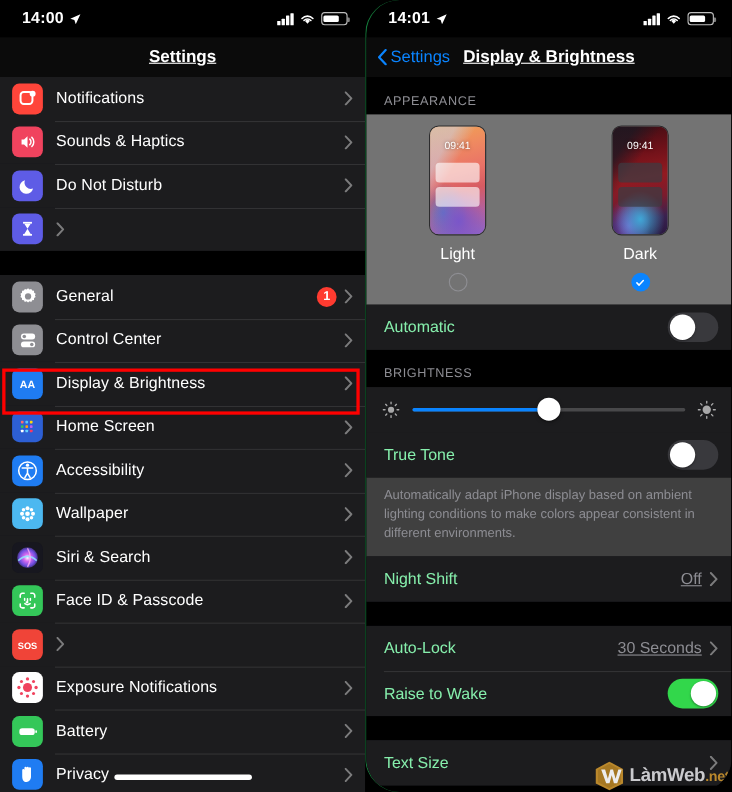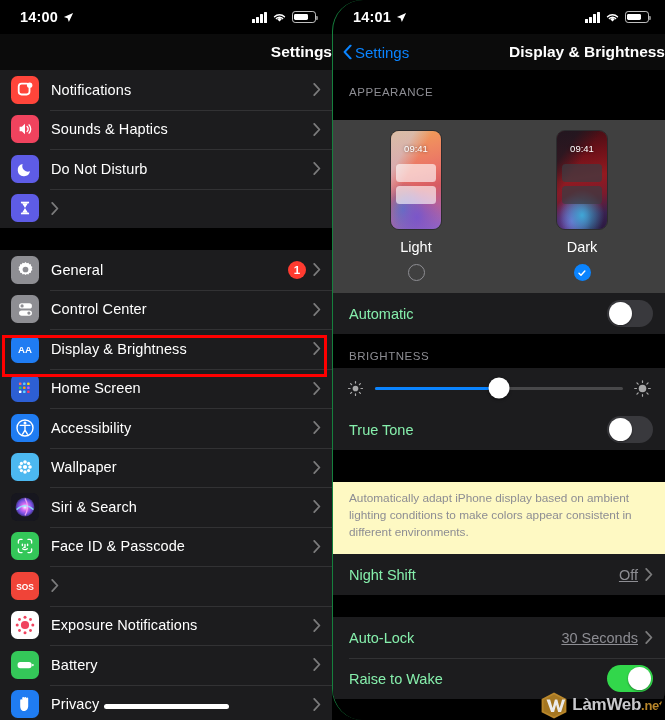--- a/index.html
+++ b/index.html
@@ -32,23 +32,24 @@
   .sig i:nth-child(3){height:8.5px;} .sig i:nth-child(4){height:11px;}
   .batt { width:24px; height:11.5px; border:1.4px solid rgba(255,255,255,.75);
           border-radius:3.2px; position:relative; padding:1.3px; }
   .batt::after { content:""; position:absolute; right:-3.2px; top:3.4px;
           width:1.8px; height:4px; background:rgba(255,255,255,.5);
           border-radius:0 1px 1px 0; }
   .batt u { display:block; height:100%; width:72%; background:#fff; border-radius:1.4px; }
 
   
   .navbar {
-    height:36px; display:flex; align-items:center; justify-content:flex-end;
+    height:36px; display:flex; align-items:center; justify-content:center;
     color:#fff; font-size:15.5px; font-weight:bold;
     background:linear-gradient(#0b0b0b,#0b0b0b);
+    text-decoration:underline;
   }
   .navbar-r { position:relative; }
   .nav-back {
     position:absolute; left:10px; top:50%; transform:translateY(-50%);
     display:flex; align-items:center; gap:3px;
     color:#0a84ff; font-size:15px; font-weight:normal;
   }
   .chev-back { width:9px; height:15px; }
   .nav-title { font-size:15.5px; font-weight:bold; color:#fff; }
 
@@ -81,22 +82,22 @@
 
   
   .sec-head {
     color:#8d8d93; font-size:11.5px; letter-spacing:.55px;
     padding:16px 0 6px 16px; background:#000; text-transform:uppercase;
   }
   .blk { background:#1c1c1e; }
   .gap-r { height:22px; background:#000; }
 
   .appearance {
-    background:#404040; display:flex; justify-content:space-around;
-    padding:10px 0 12px; position:relative;margin-top:16px;
+    background:#737373; display:flex; justify-content:space-around;
+    padding:10px 0 12px; position:relative;
   }
   .appear-opt { display:flex; flex-direction:column; align-items:center; width:120px; }
   .thumb {
     width:52px; height:100px; border-radius:9px; overflow:hidden;
     position:relative; border:1.5px solid #2c2c2e;
   }
   .thumb .tclock {
     position:absolute; top:12px; left:0; right:0; text-align:center;
     font-size:9.5px; color:#fff; font-weight:500; z-index:4;
     text-shadow:0 0 3px rgba(0,0,0,.5);
@@ -169,21 +170,21 @@
   .track { flex:1; height:3.4px; border-radius:2px; background:#48484a; position:relative; }
   .fill { position:absolute; left:0; top:0; bottom:0; background:#0a84ff; border-radius:2px; }
   .thumbknob {
     position:absolute; top:50%; width:21px; height:21px; border-radius:50%;
     background:#fff; transform:translate(-50%,-50%); box-shadow:0 1px 3px rgba(0,0,0,.5);
   }
   .sunicon { width:17px; height:17px; opacity:.62; flex:0 0 17px; }
 
   .footnote {
     color:#8d8d93; font-size:11.8px; line-height:1.42;
-    padding:8px 16px 14px; background:#fef9c3;margin-top:32px;
+    padding:8px 16px 14px; background:#404040;
   }
 
   
   .hl { position:absolute; border:3px solid #ff0000; pointer-events:none; z-index:60; }
   #hl-display { left:2px; top:335px; width:325px; height:42px; }
 
   
   .home-ind {
     position:absolute; bottom:11px; height:5px; border-radius:3px;
     background:#fff; z-index:50;

